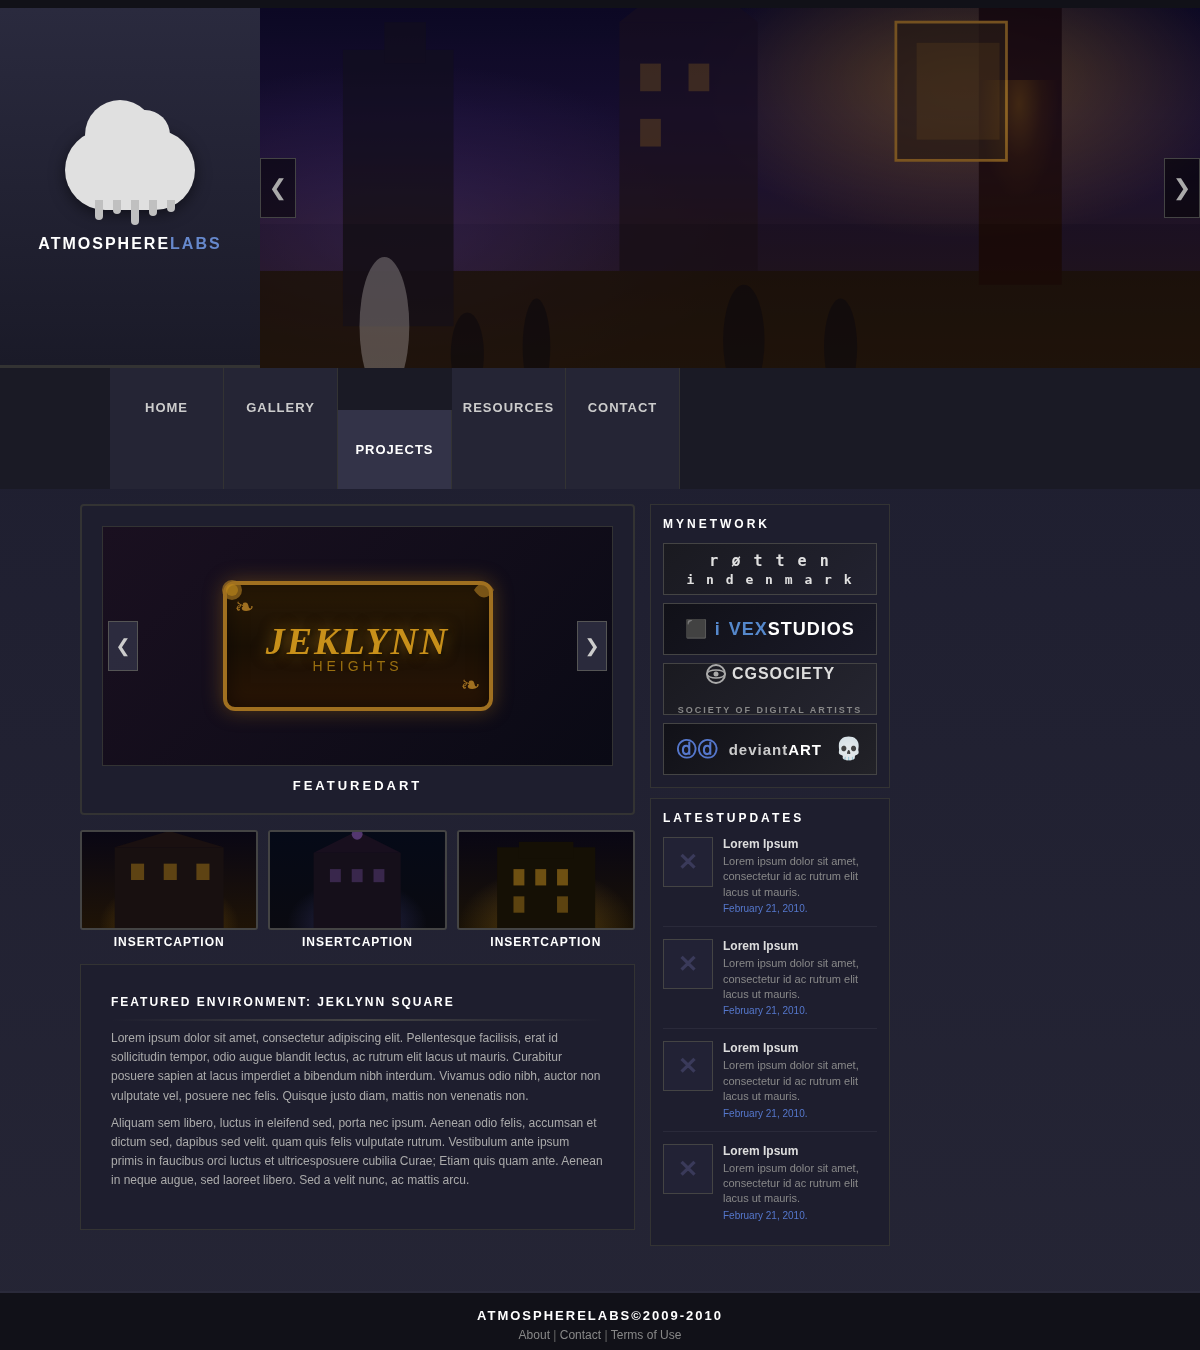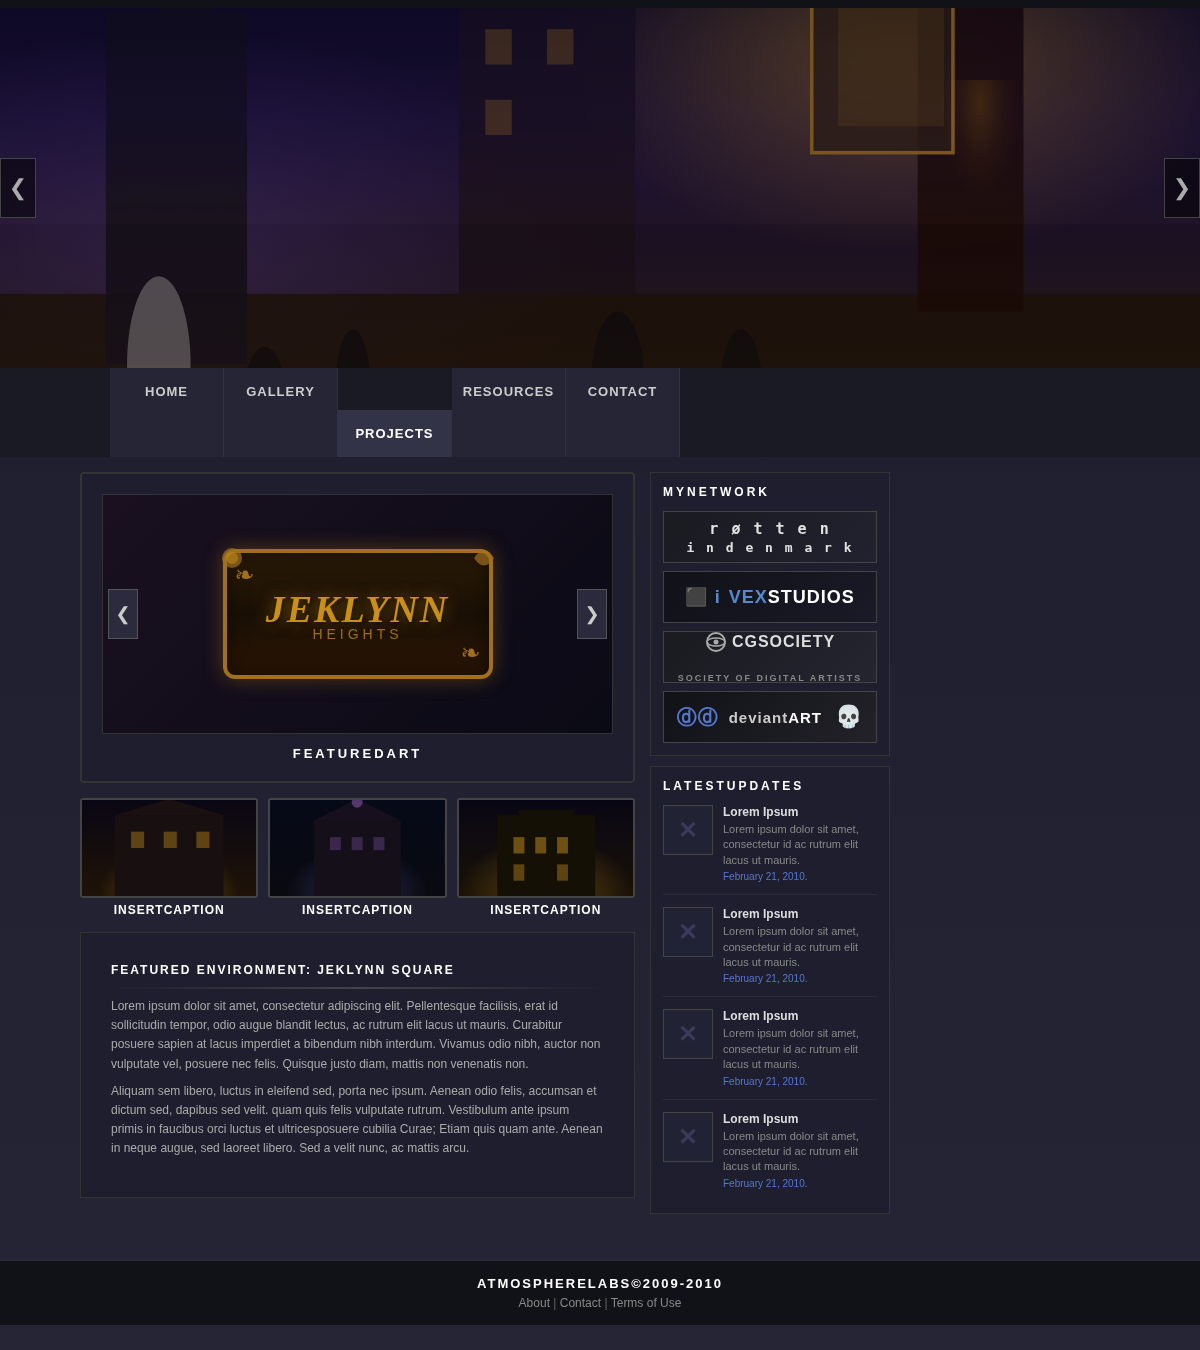--- a/index.html
+++ b/index.html
@@ -139,21 +139,21 @@
     }
 
     .nav-items {
       display: flex;
       flex: 1;
       max-width: 570px;
     }
 
     .nav-item {
       flex: 1;
-      padding: 16px 10px;
+      padding: 32px 10px;
       text-align: center;
       color: #ccc;
       font-size: 13px;
       font-weight: bold;
       letter-spacing: 1px;
       cursor: pointer;
       background: #252535;
       border-right: 1px solid #333;
       text-transform: uppercase;
       transition: background 0.2s;
@@ -540,20 +540,36 @@
       font-size: 24px;
       font-weight: bold;
     }
   </style>
 </head>
 <body>
 
 <div class="top-bar"></div>
 
 <div class="hero-section">
+  <div class="logo-area">
+    <div class="cloud-logo">
+      <div class="cloud-shape">
+        <div class="drips">
+          <div class="drip"></div>
+          <div class="drip" style="height:14px"></div>
+          <div class="drip" style="height:25px"></div>
+          <div class="drip" style="height:16px"></div>
+          <div class="drip" style="height:12px"></div>
+        </div>
+      </div>
+    </div>
+    <div class="site-title">
+      <span>ATMOSPHERE</span><span class="accent">LABS</span>
+    </div>
+  </div>
 
   <div class="hero-image">
     <div class="hero-scene">
       <div class="scene-sky"></div>
       <div class="scene-ground"></div>
       <div class="lantern-glow"></div>
 
       <svg style="position:absolute;width:100%;height:100%;opacity:0.7" viewBox="0 0 680 360" preserveAspectRatio="xMidYMid slice">
 
         <defs>

